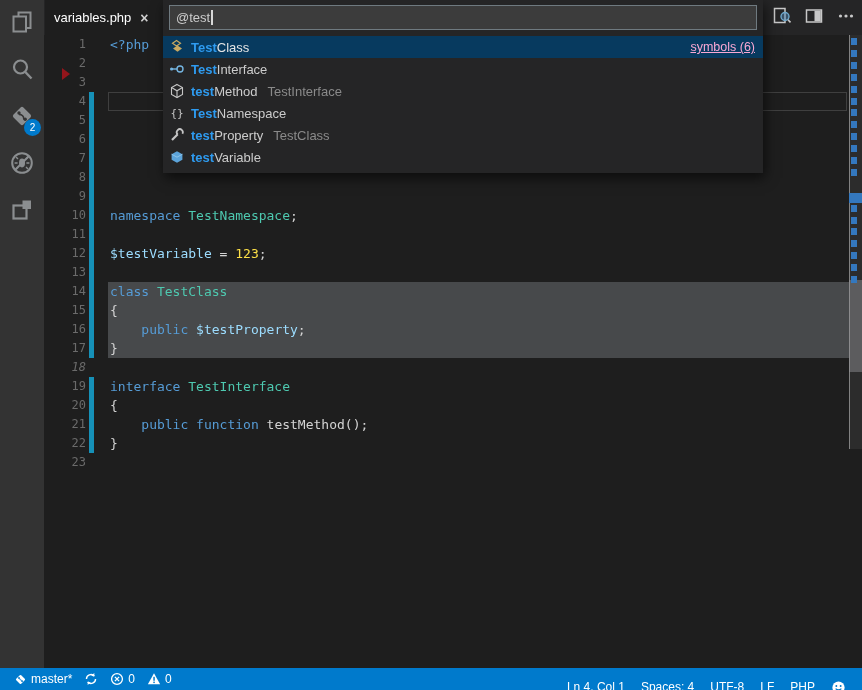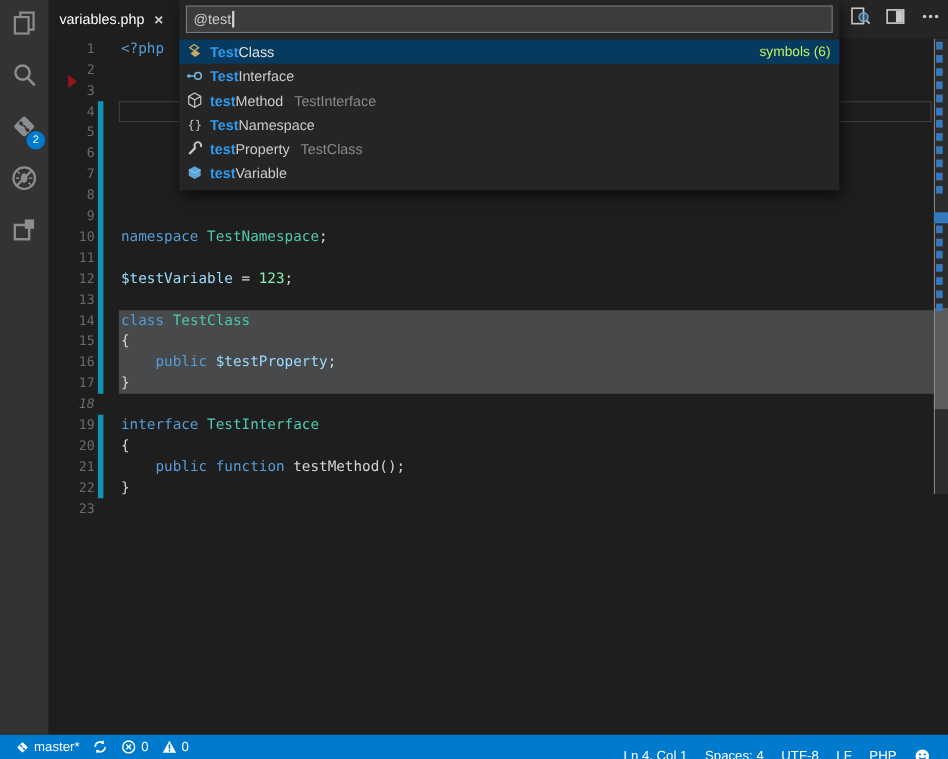--- a/index.html
+++ b/index.html
@@ -22,21 +22,21 @@
   .tab-actions { position:absolute; right:6px; top:0; height:35px; display:flex; align-items:center; gap:12px; }
   .ta-btn { width:20px; height:20px; display:flex; align-items:center; justify-content:center; cursor:pointer; }
 
   
   #editor { position:absolute; left:44px; top:35px; width:818px; height:633px; background:#1e1e1e; overflow:hidden; }
   .line-number { position:absolute; left:0; width:42px; height:19px; line-height:19px; text-align:right;
     color:#6b6b6b; font-family:"DejaVu Sans Mono", monospace; font-size:12px; }
   .code-line { position:absolute; left:66px; height:19px; line-height:19px; white-space:pre;
     font-family:"DejaVu Sans Mono", monospace; font-size:13px; color:#d4d4d4; cursor:text; }
   .tok-k { color:#569cd6; } .tok-t { color:#4ec9b0; } .tok-v { color:#9cdcfe; }
-  .tok-n { color:#86efac; } .tok-p { color:#d4d4d4; }
+  .tok-n { color:#fde047; } .tok-p { color:#d4d4d4; }
   .mod-stripe { position:absolute; left:45px; width:5px; background:#1691b8; }
   .del-triangle { position:absolute; left:18px; width:0; height:0;
     border-top:6px solid transparent; border-bottom:6px solid transparent; border-left:8px solid #94151b; }
   #cursor-line-box { position:absolute; left:64px; right:15px; height:19px; border:1px solid #3f3f3f; }
   #range-highlight { position:absolute; left:64px; right:13px; background:#47494b; }
 
   
   #scroll-strip { position:absolute; right:0; top:0; width:13px; height:633px; }
   #scroll-slider { position:absolute; left:0; top:0; width:13px; height:414px;
     background:rgba(121,121,121,0.16); border-left:1px solid #828282; cursor:pointer; }
@@ -51,21 +51,21 @@
     display:flex; align-items:center; padding:0 6px; }
   #qo-query { color:#cccccc; font-size:13px; white-space:pre; }
   #qo-caret { display:inline-block; width:1.5px; height:15px; background:#d7d7d7; margin-left:1px; }
   .qo-row { height:22px; display:flex; align-items:center; padding:0 8px 0 6px; cursor:pointer; }
   .qo-row.selected { background:#073a5f; }
   .qo-icon { width:18px; height:16px; display:flex; align-items:center; justify-content:flex-start; flex:none; }
   .qo-label { font-size:13px; color:#cccccc; margin-left:4px; white-space:pre; }
   .qo-row.selected .qo-label { color:#e4e4e4; }
   .qo-match { color:#2e9bf0; font-weight:bold; }
   .qo-detail { font-size:13px; color:#8a8a8a; margin-left:10px; white-space:pre; }
-  .qo-badge { margin-left:auto; font-size:12.5px; color:#bef264; }
+  .qo-badge { margin-left:auto; font-size:12.5px; color:#f9a8d4;text-decoration:underline; }
 
   
   #status-bar { position:absolute; left:0; top:668px; width:862px; height:22px; background:#007acc;
     display:flex; align-items:center; color:#ffffff; font-size:12px; z-index:20; }
   .sb-left { display:flex; align-items:center; padding-left:8px; gap:0; }
   .sb-right { margin-left:auto; display:flex; align-items:center; padding-right:8px; }
   .sb-item { display:flex; align-items:center; gap:4px; padding:0 6px; height:22px; cursor:pointer; white-space:nowrap; }
   .sb-right .sb-item { padding:0 8px;margin-top:16px; }
 </style>
 </head>

